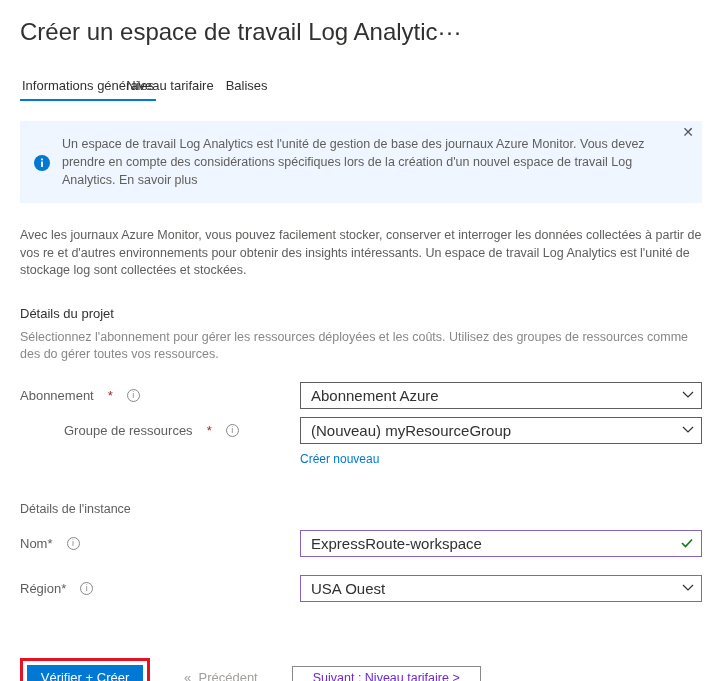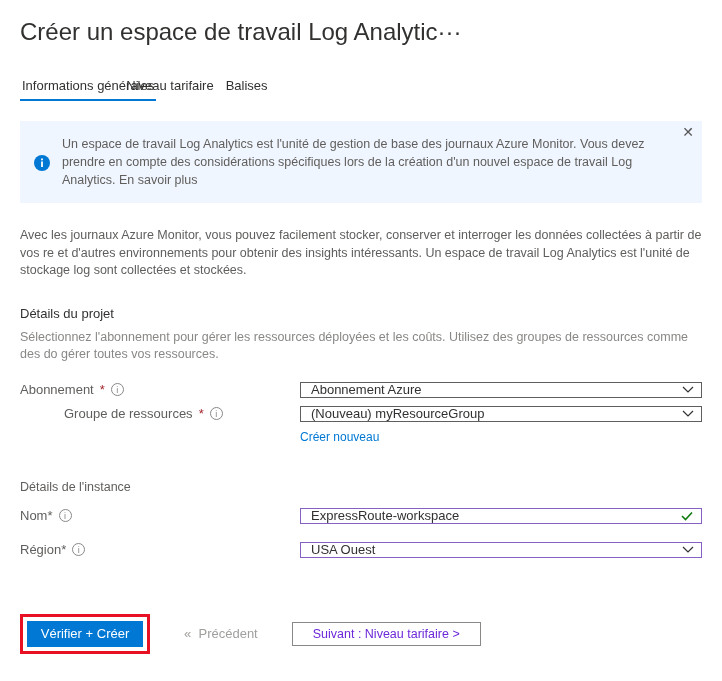--- a/index.html
+++ b/index.html
@@ -80,42 +80,42 @@
     display: flex;
     align-items: center;
     margin-bottom: 8px;
   }
   .form-label {
     flex: 0 0 280px;
     font-size: 13px;
     color: #605e5c;
     display: flex;
     align-items: center;
-    gap: 6px;
+    gap: 14px;
   }
   .req { color: #a4262c; }
   .info-circle {
     width: 13px; height: 13px;
     border: 1px solid #888;
     border-radius: 50%;
     display: inline-flex; align-items: center; justify-content: center;
     font-size: 9px; color: #888;
     cursor: pointer;
   }
   .form-control {
     flex: 1;
     position: relative;
   }
   .select-box {
     width: 100%;
     border: 1px solid #605e5c;
     background: #fff;
-    height: 16px;
+    height: 27px;
     padding: 3px 28px 3px 10px;
-    font-size: 13px;
+    font-size: 15px;
     color: #323130;
     cursor: pointer;
     display: flex;
     align-items: center;
   }
   .select-box.purple {
     border: 1px solid #8661c5;
   }
   .select-box .chev {
     position: absolute;

